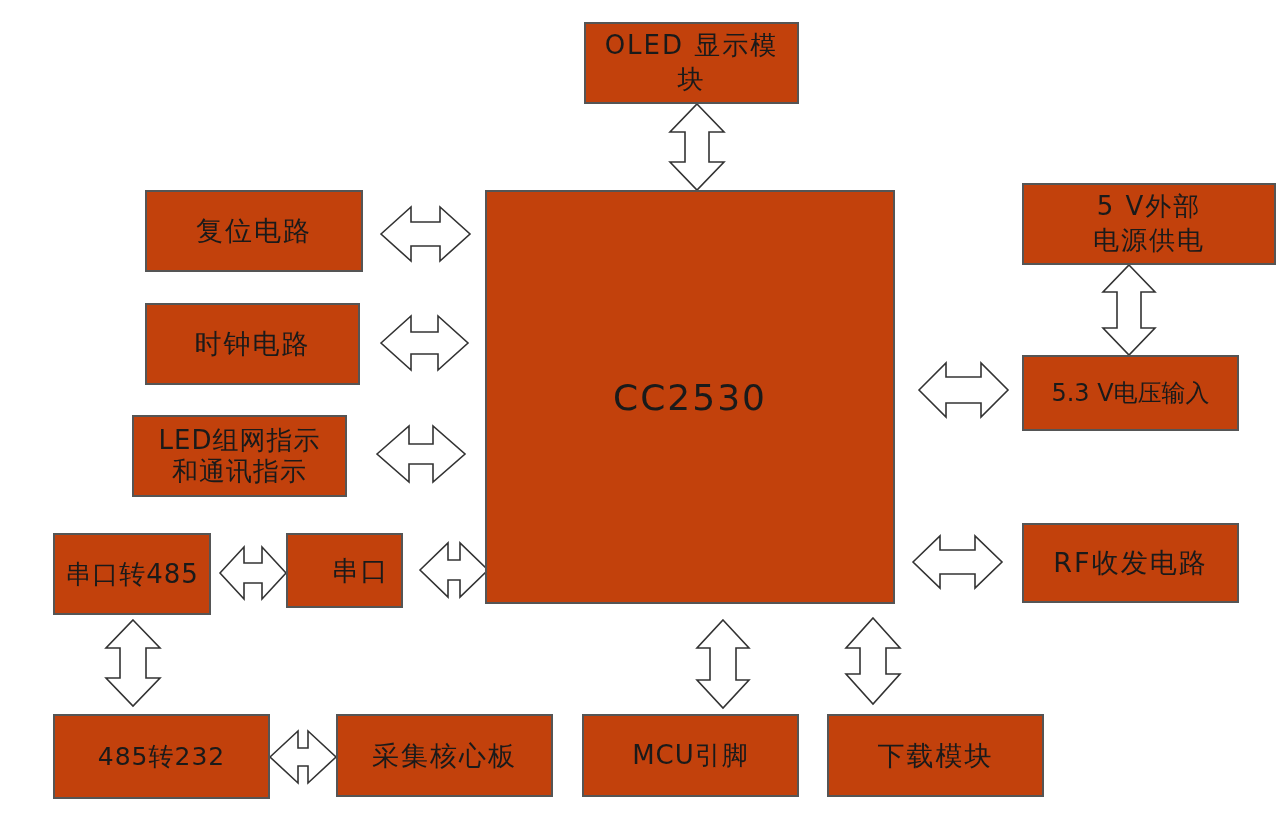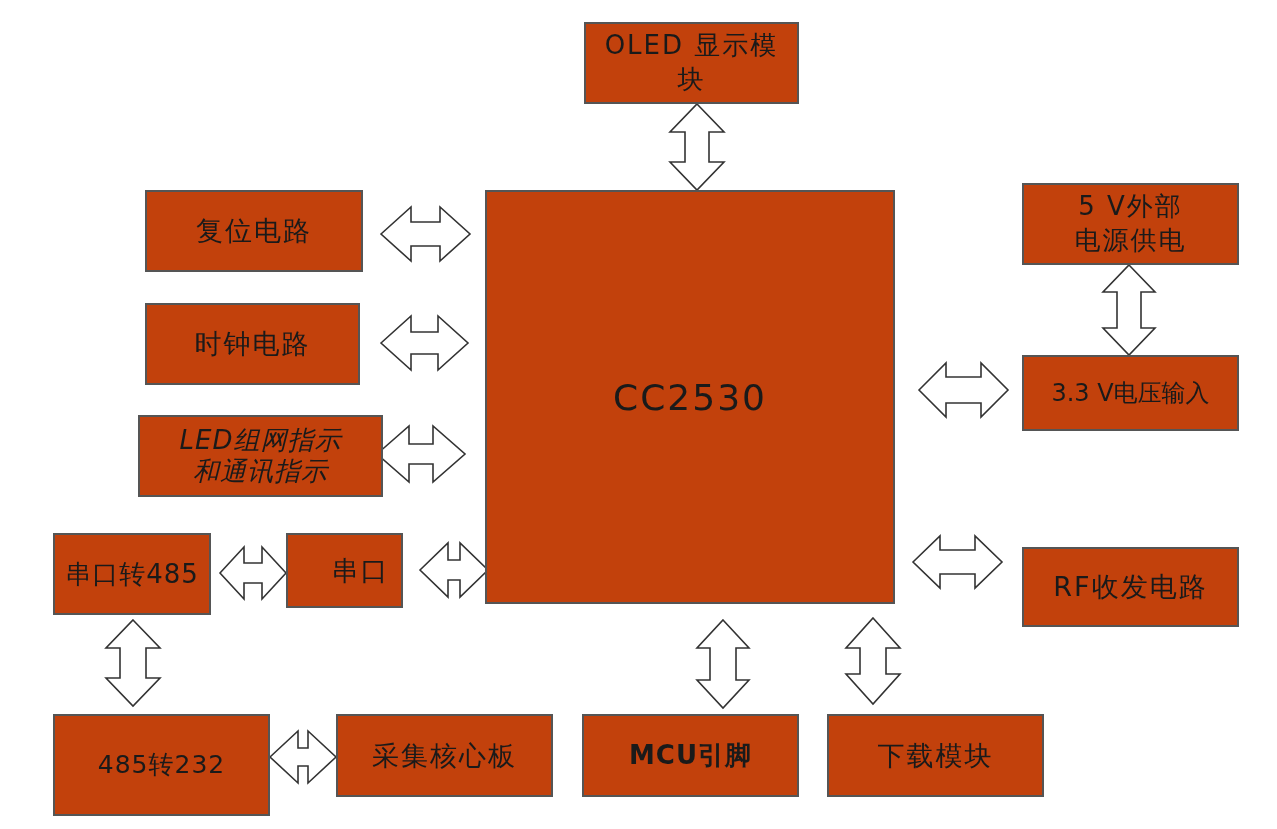--- a/index.html
+++ b/index.html
@@ -42,47 +42,47 @@
   <span class="lbl">OLED 显示模
 块</span>
 </div>
 
 <div class="box" style="left:145px; top:190px; width:218px; height:82px;">
   <span class="lbl"> 复位电路</span>
 </div>
 <div class="box" style="left:145px; top:303px; width:215px; height:82px;text-align:center;">
   <span class="lbl"> 时钟电路</span>
 </div>
-<div class="box" style="left:138px; top:415px; width:245px; height:82px; font-size:26px; line-height:1.2; letter-spacing:1px;font-style:italic;">
+<div class="box" style="left:132px; top:415px; width:215px; height:82px; font-size:26px; line-height:1.2; letter-spacing:1px;">
   <span class="lbl">LED组网指示
 和通讯指示</span>
 </div>
 
 <div class="box" style="left:53px; top:533px; width:158px; height:82px; font-size:26px; letter-spacing:1px;">
   <span class="lbl">串口转485</span>
 </div>
 <div class="box" style="left:286px; top:533px; width:117px; height:75px;padding-left:32px;">
   <span class="lbl">串口</span>
 </div>
 
-<div class="box" style="left:53px; top:714px; width:217px; height:102px; font-size:25px; letter-spacing:1px;">
+<div class="box" style="left:53px; top:714px; width:217px; height:85px; font-size:25px; letter-spacing:1px;">
   <span class="lbl">485转232</span>
 </div>
 <div class="box" style="left:336px; top:714px; width:217px; height:83px;">
   <span class="lbl">采集核心板</span>
 </div>
-<div class="box" style="left:582px; top:714px; width:217px; height:83px; font-size:26px; letter-spacing:1px;font-weight:bold;">
+<div class="box" style="left:582px; top:714px; width:217px; height:83px; font-size:26px; letter-spacing:1px;">
   <span class="lbl">MCU引脚</span>
 </div>
 <div class="box" style="left:827px; top:714px; width:217px; height:83px;">
   <span class="lbl"> 下载模块</span>
 </div>
 
-<div class="box" style="left:1022px; top:183px; width:217px; height:82px; font-size:26px; line-height:1.3;">
+<div class="box" style="left:1022px; top:183px; width:254px; height:82px; font-size:26px; line-height:1.3;">
   <span class="lbl">5 V外部
 电源供电</span>
 </div>
 <div class="box" style="left:1022px; top:355px; width:217px; height:76px; font-size:24px; letter-spacing:0px;">
-  <span class="lbl">3.3 V电压输入</span>
+  <span class="lbl">5.3 V电压输入</span>
 </div>
-<div class="box" style="left:1022px; top:523px; width:217px; height:80px;margin-top:24px;">
+<div class="box" style="left:1022px; top:523px; width:217px; height:80px;">
   <span class="lbl"> RF收发电路</span>
 </div>
 
 </body></html>

